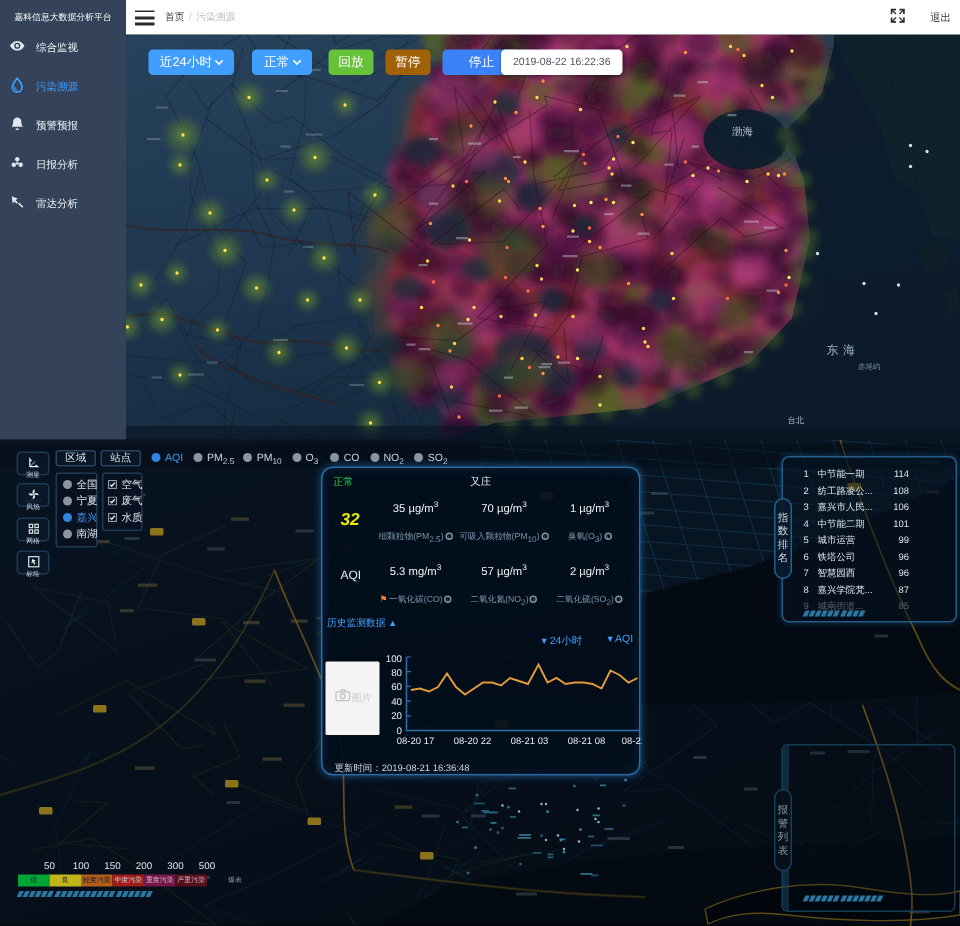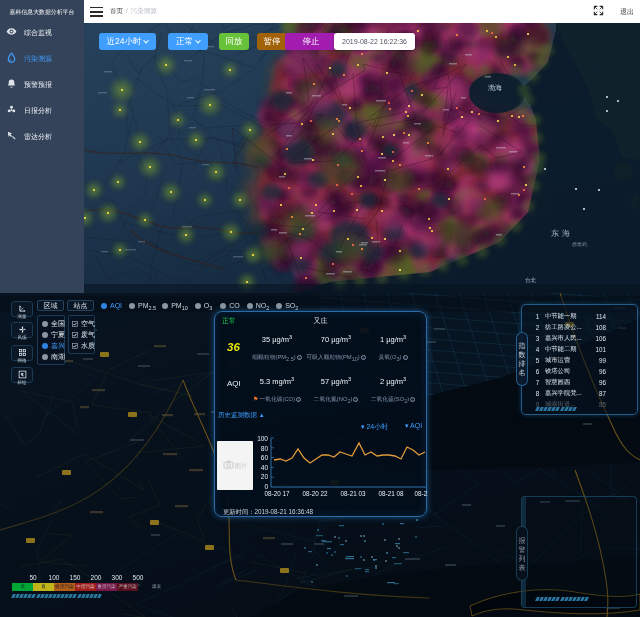--- a/index.html
+++ b/index.html
@@ -18,21 +18,21 @@
 .crumb .sep { color:#c0c4cc; margin:0 3px; }
 .crumb .cur { color:#b7bcc4; }
 .fsicon { position:absolute; right:36px; top:5px; width:11px; height:11px; }
 .logout { position:absolute; right:6px; top:7px; font-size:7px; color:#3a3a3a; }
 #toolrow { position:absolute; left:0px; top:10px; z-index:6; height:18px; width:100%; }
 .btn { position:absolute; top:0; height:17px; border-radius:3px; color:#fff; font-size:8.5px; text-align:center; line-height:17px; }
 .b1 { left:15px; width:57px; background:#409eff; }
 .b2 { left:84px; width:40px; background:#409eff; }
 .b3 { left:135px; width:30px; background:#67c23a; }
 .b4 { left:173px; width:30px; background:#a16207; }
-.b5 { left:201px; width:52px; background:#a21caf; }
+.b5 { left:211px; width:52px; background:#3b82f6; }
 .caret { display:inline-block; margin-left:3px; width:4px; height:4px; border-right:1.3px solid #fff; border-bottom:1.3px solid #fff; transform:rotate(45deg) translate(-1px,-1px); }
 .dtbox { position:absolute; left:250px; top:0; width:81px; height:17px; background:#fff; border-radius:3px; color:#4f5560; font-size:7px; text-align:center; line-height:17px; box-shadow:0 1px 2px rgba(0,0,0,0.3); }
 #botmap { position:absolute; left:0; top:293px; width:640px; height:324px; overflow:hidden; background:#06101a; }
 .ov { position:absolute; }
 #ctrlbar { left:0; top:3px; width:640px; height:16px; background:rgba(4,11,19,0.5); }
 .selbtn { position:absolute; top:7px; height:11px; line-height:10px; text-align:center; color:#dfe6ec; font-size:7px; background:rgba(10,24,40,0.8); border:1px solid #24445f; border-radius:2px; }
 #rgn { left:37px; width:27px; }
 #stn { left:67px; width:27px; }
 .radio-row { position:absolute; left:101px; top:7px; height:11px; line-height:11px; font-size:7px; color:#cfd8e0; white-space:nowrap; }
 .rd { display:inline-block; width:6px; height:6px; border-radius:50%; background:#8a96a0; margin-right:3px; vertical-align:-1px; }
@@ -1747,21 +1747,21 @@
             <rect x="14" y="14" width="6" height="6"></rect>
           </g>
         </svg><div>网格</div></div>
     <div class="toolbx" style="top:74px"><svg width="9" height="9" viewBox="0 0 24 24">
           <rect x="3" y="3" width="18" height="18" fill="none" stroke="#e8eef2" stroke-width="2"></rect>
           <path d="M9 7 L16 10 L12.5 11.5 L15 16 L13 17.5 L10.5 13 L8 15 Z" fill="#e8eef2"></path>
         </svg><div>标绘</div></div>
     <div class="ov" id="popup">
       <div class="ok">正常</div>
         <div class="nm">又庄</div>
-      <div class="aqiv">36</div>
+      <div class="aqiv">32</div>
       <div class="pv" style="left:27px; top:22px">35 µg/m<span style="font-size:5.5px;vertical-align:3px">3</span></div>
       <div class="pv" style="left:86px;top:22px">70 µg/m<span style="font-size:5.5px;vertical-align:3px">3</span></div>
       <div class="pv" style="left:143px;top:22px">1 µg/m<span style="font-size:5.5px;vertical-align:3px">3</span></div>
       <div class="pl" style="left:19px; top:41px">细颗粒物(PM<sub>2.5</sub>)<span class="inf">i</span></div>
       <div class="pl" style="left:78px; top:41px">可吸入颗粒物(PM<sub>10</sub>)<span class="inf">i</span></div>
       <div class="pl" style="left:135px;top:41px">臭氧(O<sub>3</sub>)<span class="inf">i</span></div>
       <div class="aqit">AQI</div>
       <div class="pv" style="left:27px; top:64px">5.3 mg/m<span style="font-size:5.5px;vertical-align:3px">3</span></div>
       <div class="pv" style="left:86px;top:64px">57 µg/m<span style="font-size:5.5px;vertical-align:3px">3</span></div>
       <div class="pv" style="left:143px;top:64px">2 µg/m<span style="font-size:5.5px;vertical-align:3px">3</span></div>

